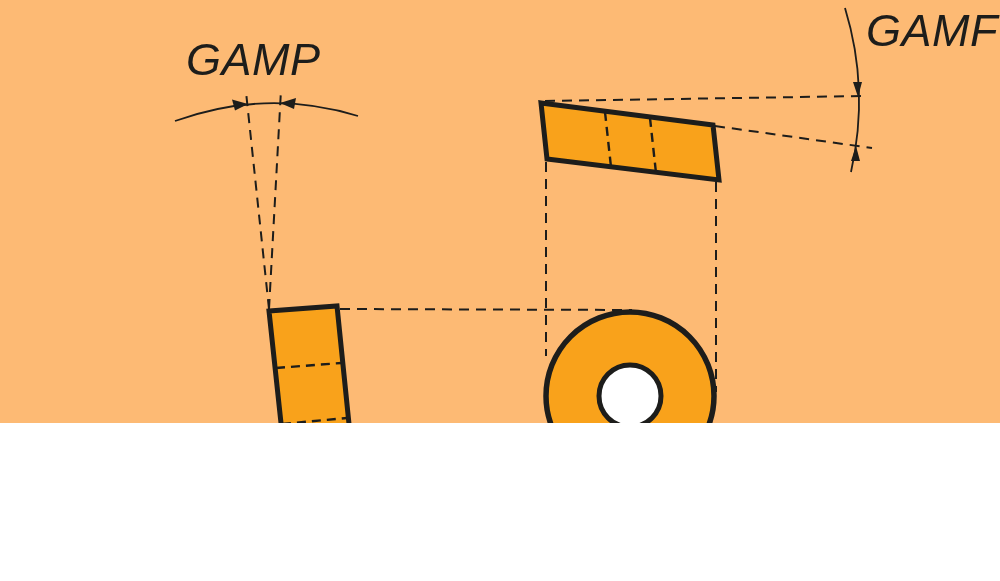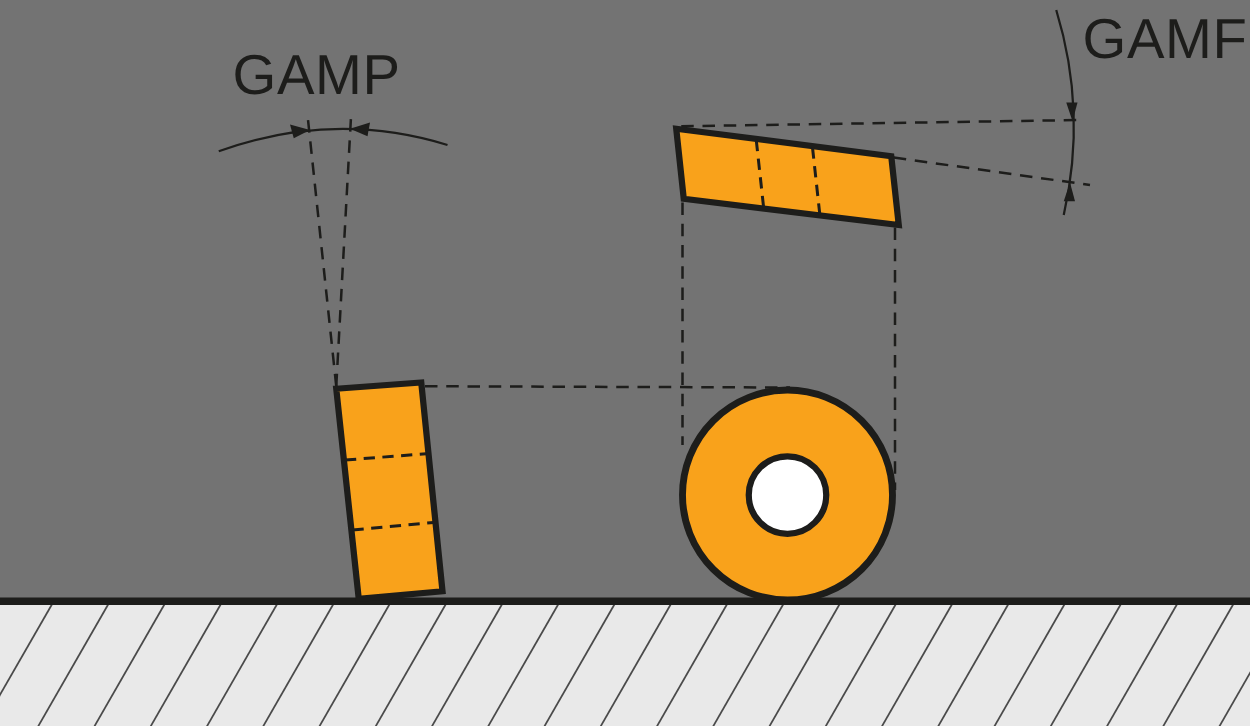--- a/index.html
+++ b/index.html
@@ -1,22 +1,23 @@
 <!DOCTYPE html>
 <html><head>
 <meta charset="utf-8">
 <style>
   html, body { margin: 0; padding: 0; background: #ffffff; }
   .stage {
     position: relative;
     width: 1000px;
-    height: 581px;
-    background: #737373;
+    height: 423px;
+    background: #fdba74;
     overflow: hidden;
     font-family: "Liberation Sans", "DejaVu Sans", sans-serif;
+    font-style: italic;
   }
   svg { display: block; }
 
   .shape        { stroke-width: 5; stroke-linejoin: miter; }
   .shape-thick  { stroke-width: 5.5; }
   .nostroke     { stroke: none; }
   .dash         { stroke-width: 2;   stroke-dasharray: 10 7; fill: none; }
   .dash-thin    { stroke-width: 2.4; stroke-dasharray: 9 6;  fill: none; }
   .arc          { stroke-width: 1.8; fill: none; }
   .arrow        { stroke: none; }

